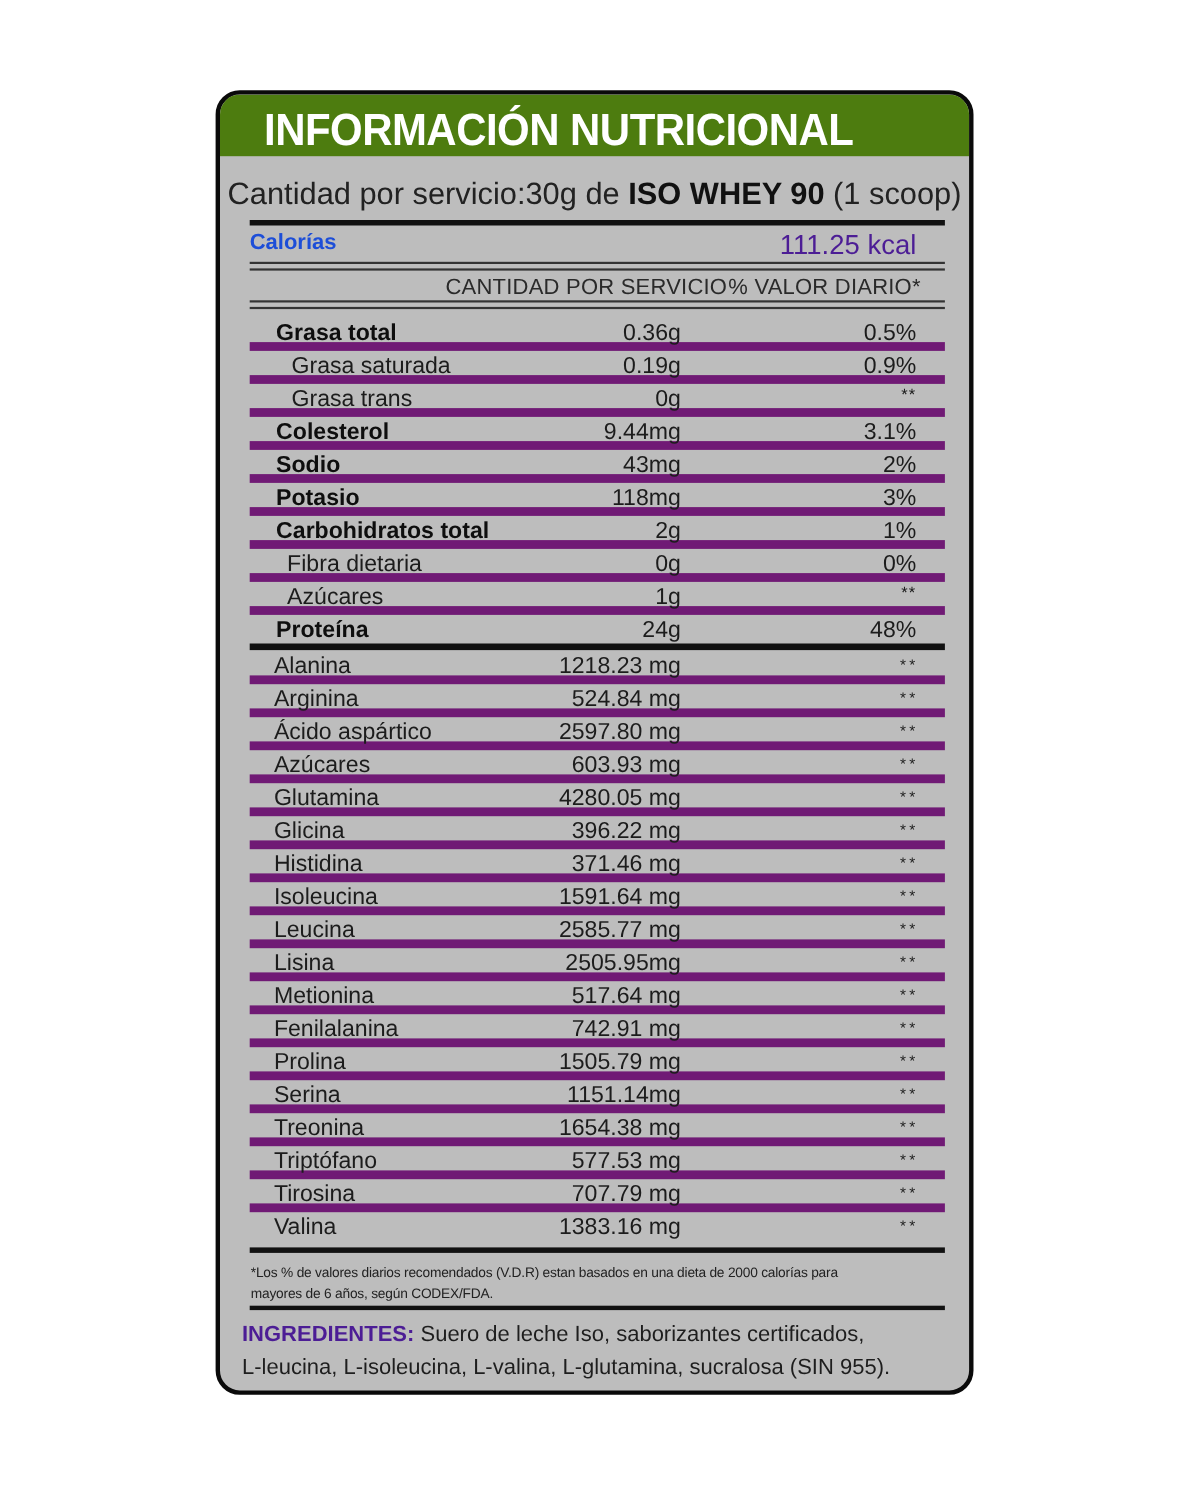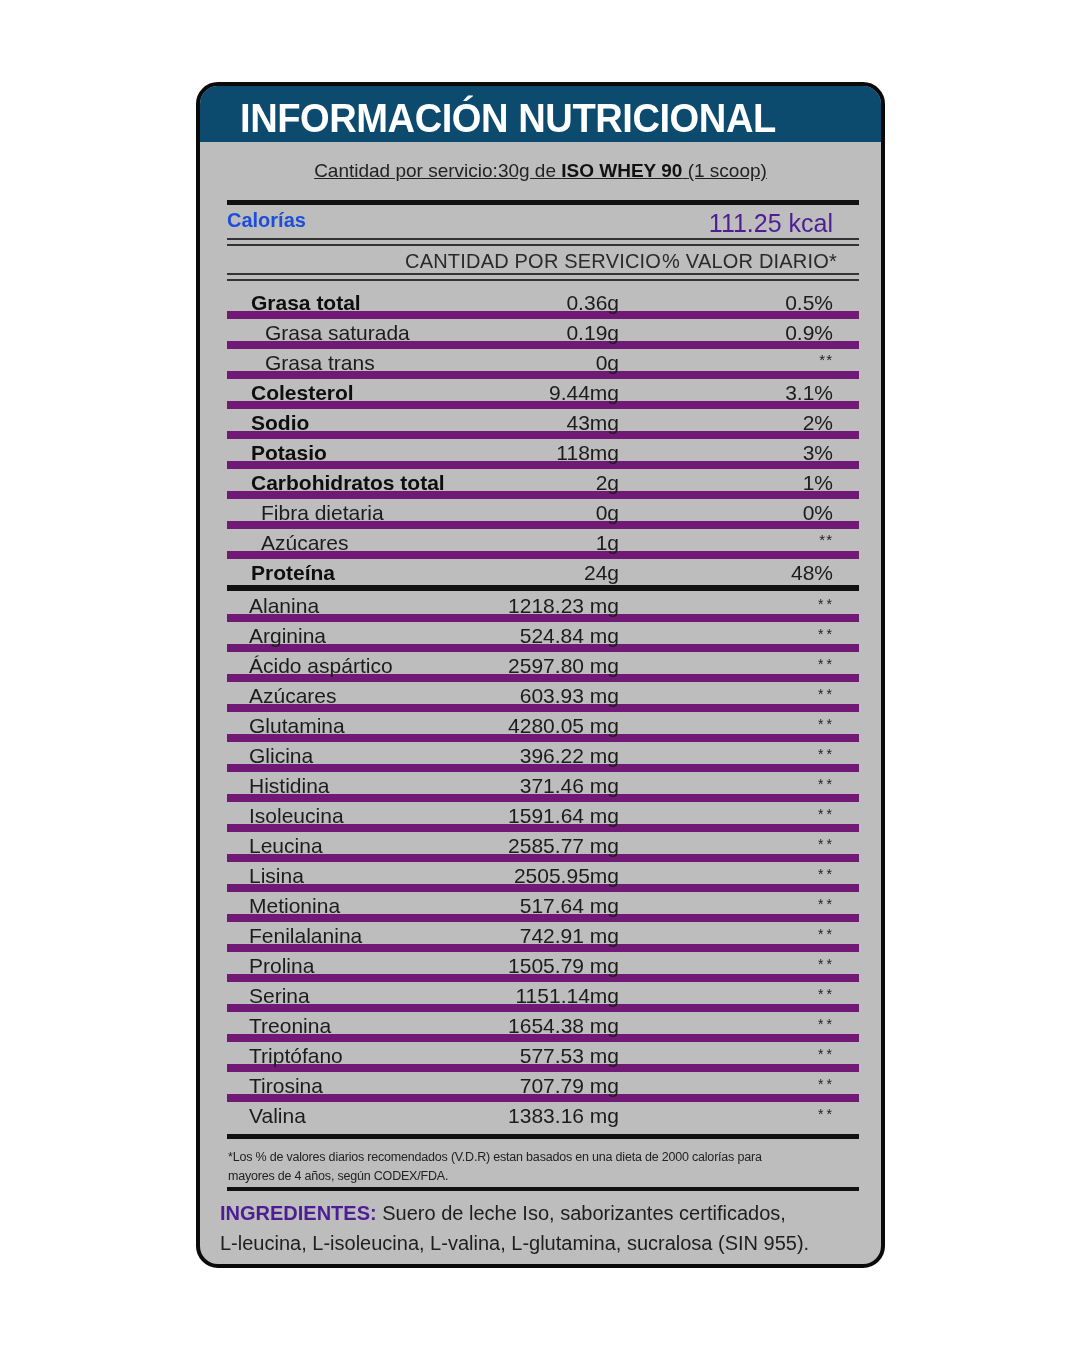--- a/index.html
+++ b/index.html
@@ -5,31 +5,31 @@
     * { box-sizing: border-box; margin: 0; padding: 0; }
     html, body {
       width: 1080px; height: 1350px; background: #ffffff; overflow: hidden;
       font-family: "Liberation Sans", "DejaVu Sans", sans-serif; color: #1a1a1a;
     }
     .label {
       position: absolute; left: 196px; top: 82px; width: 689px; height: 1186px;
       background: #bdbdbd; border: 4px solid #0a0a0a; border-radius: 22px; overflow: hidden;
     }
     .title-bar {
-      position: absolute; left: 0; top: 0; width: 100%; height: 56px; background: #0c4a6e;
+      position: absolute; left: 0; top: 0; width: 100%; height: 56px; background: #4d7c0f;
     }
     .title {
       position: absolute; left: 40px; top: 9px; color: #ffffff;
       font-size: 41px; font-weight: bold; letter-spacing: -0.5px;
       font-family: "Liberation Sans", "DejaVu Sans", sans-serif; transform: scaleX(0.93); transform-origin: left top;
       white-space: nowrap;
     }
     .serving {
       position: absolute; left: 0; width: 100%; top: 74px; text-align: center;
-      font-size: 19px; color: #222; white-space: nowrap; text-decoration: underline;
+      font-size: 28px; color: #222; white-space: nowrap;
     }
     .serving b { font-weight: bold; color: #111; }
 
     .hr { position: absolute; left: 27px; width: 632px; background: #111; }
     .hr.thick { height: 5px; }
     .hr.med { height: 3px; }
     .hr.thin { height: 2px; background: #333; }
 
     .cal-label { position: absolute; left: 27px; top: 123px; font-size: 20px; font-weight: bold; color: #1d4ed8; }
     .cal-value { position: absolute; right: 48px; top: 123px; font-size: 25px; color: #4c1d95; }
@@ -237,21 +237,21 @@
         <span class="name">Valina</span>
         <span class="qty">1383.16 mg</span>
         <span class="dv stars">**</span>
       </div>
   </div>
 
   <div class="hr thick" style="top:1048px;"></div>
 
   <div class="footnote">
     <div>*Los % de valores diarios recomendados (V.D.R) estan basados en una dieta de 2000 calorías para</div>
-    <div>mayores de 4 años, según CODEX/FDA.</div>
+    <div>mayores de 6 años, según CODEX/FDA.</div>
   </div>
 
   <div class="hr med" style="top:1101px; height:4px;"></div>
 
   <div class="ingredients">
     <div><b>INGREDIENTES:</b> <span>Suero de leche Iso, saborizantes certificados,</span></div>
     <div>L-leucina, L-isoleucina, L-valina, L-glutamina, sucralosa (SIN 955).</div>
   </div>
 </div>
 

